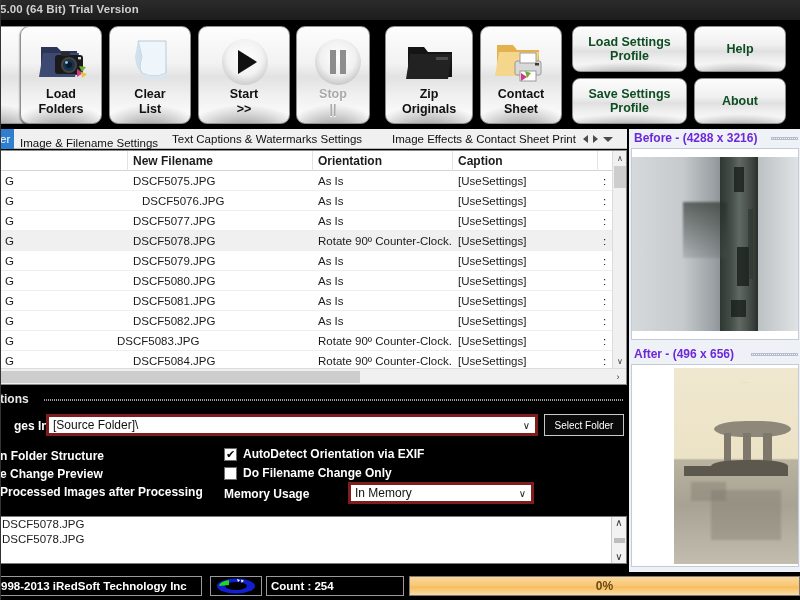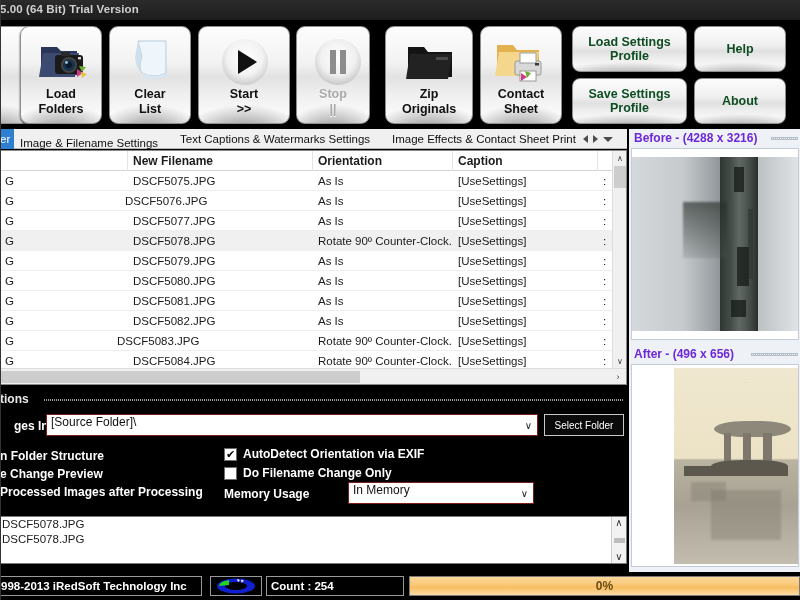--- a/index.html
+++ b/index.html
@@ -161,22 +161,22 @@
   }
   .groupline {
     position: absolute; top: 7px; height: 2px; right: 4px;
     background: repeating-linear-gradient(to right, #9a9a9a 0 1px, transparent 1px 2px);
   }
   .fieldlabel {
     position: absolute; font-size: 12px; font-weight: bold; color: #ffffff;
     white-space: nowrap;
   }
   .combo {
-    position: absolute; background: #fff; border: 1px solid #7f1d1d;
-    display: flex; 
+    position: absolute; background: #fff; border: 3px solid #7f1d1d;
+    display: flex; align-items: center;
   }
   .combo .val {
     flex: 1; font-size: 12px; color: #111; padding-left: 4px;
     white-space: nowrap; overflow: hidden;
   }
   .combo .cv {
     width: 17px; height: 100%;
     display: flex; align-items: center; justify-content: center;
     font-size: 10px; color: #222;
   }
@@ -444,21 +444,21 @@
     </div>
   </div>
 
   <div class="tabstrip">
     <div class="tab sel" style="left:-4px;">
       <span>er</span>
     </div>
     <div class="tab" style="left:20px;align-items:flex-end;">
       <span>Image &amp; Filename Settings</span>
     </div>
-    <div class="tab" style="left:180px;align-items:center;">
+    <div class="tab" style="left:172px;align-items:center;">
       <span>Text Captions &amp; Watermarks Settings</span>
     </div>
     <div class="tab" style="left:392px;">
       <span>Image Effects &amp; Contact Sheet Print</span>
     </div>
     <div class="tabnav">
       <i class="tn-l"></i>
       <i class="tn-r"></i>
       <i class="tn-d"></i>
     </div>
@@ -475,21 +475,21 @@
     <div class="rows" id="rows">
         <div class="row">
           <div class="c" style="left: 0px; width: 128px;">G</div>
           <div class="c" style="left: 128px; width: 185px;">DSCF5075.JPG</div>
           <div class="c" style="left: 313px; width: 140px;">As Is</div>
           <div class="c" style="left: 453px; width: 145px;">[UseSettings]</div>
           <div class="c" style="left: 598px; width: 15px;">:</div>
         </div>
         <div class="row">
           <div class="c" style="left: 0px; width: 128px;">G</div>
-          <div class="c" style="left: 120px; width: 185px;">DSCF5076.JPG</div>
+          <div class="c" style="left: 137px; width: 185px;">DSCF5076.JPG</div>
           <div class="c" style="left: 313px; width: 140px;">As Is</div>
           <div class="c" style="left: 453px; width: 145px;">[UseSettings]</div>
           <div class="c" style="left: 598px; width: 15px;">:</div>
         </div>
         <div class="row">
           <div class="c" style="left: 0px; width: 128px;">G</div>
           <div class="c" style="left: 128px; width: 185px;">DSCF5077.JPG</div>
           <div class="c" style="left: 313px; width: 140px;">As Is</div>
           <div class="c" style="left: 453px; width: 145px;">[UseSettings]</div>
           <div class="c" style="left: 598px; width: 15px;">:</div>

